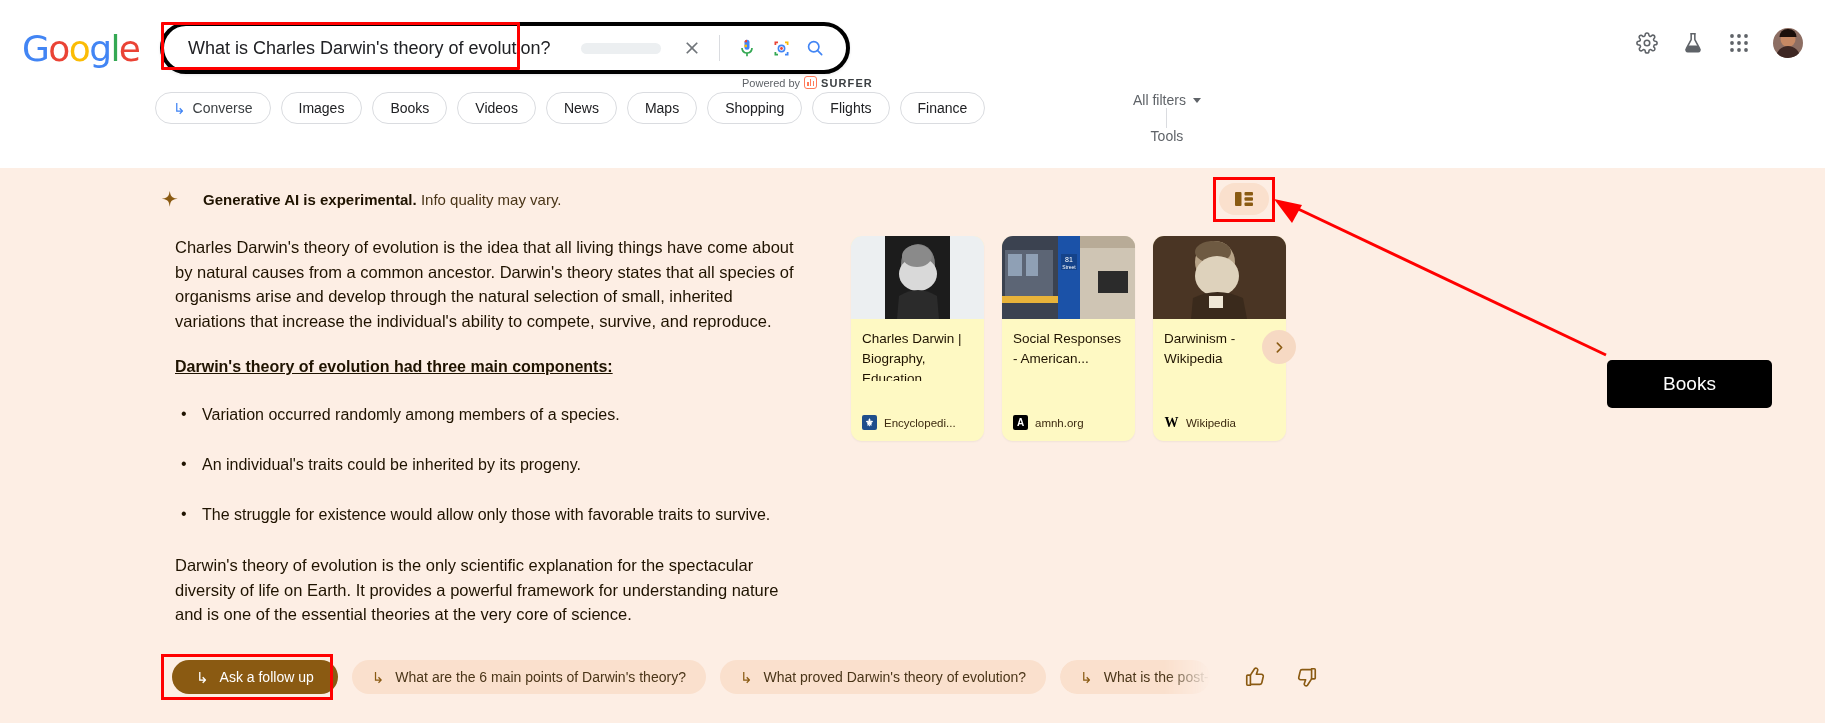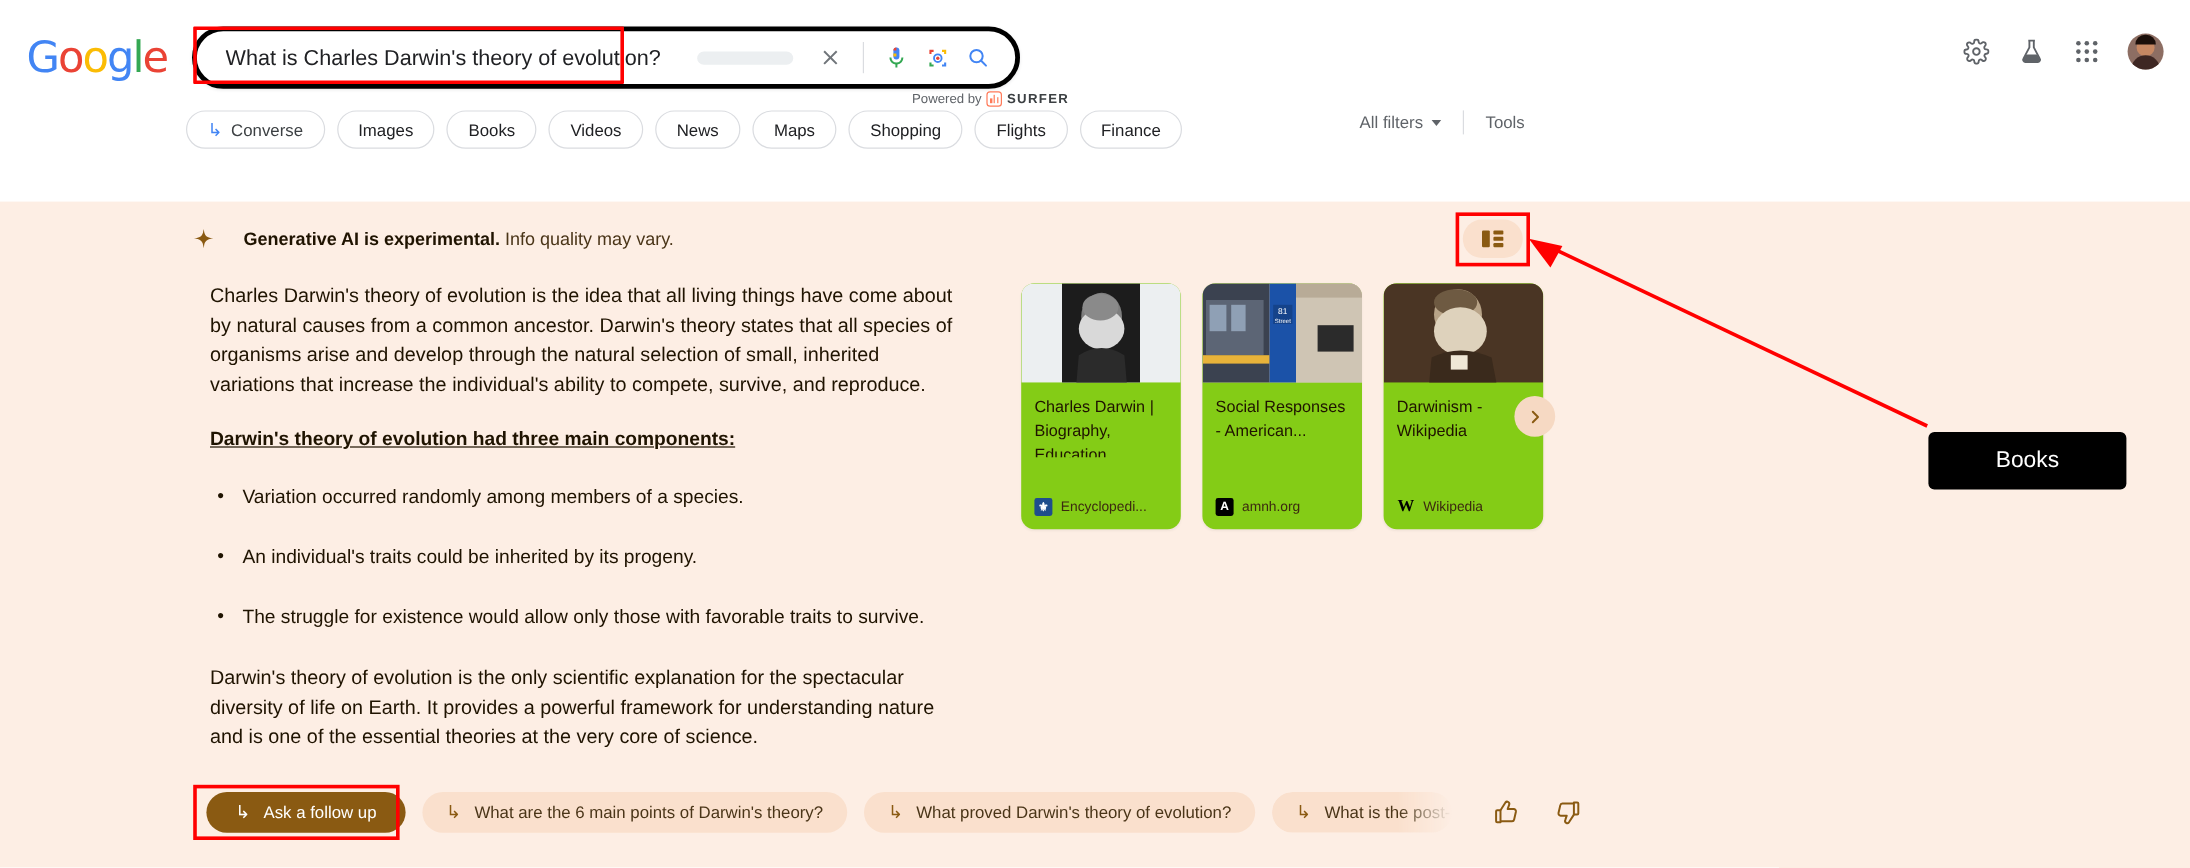--- a/index.html
+++ b/index.html
@@ -27,37 +27,37 @@
                border:3px solid #ff0000; border-radius:1px; pointer-events:none; z-index:6; }
   .search-input { border:0; outline:0; background:transparent; flex:1;
                   font-size:18px; color:#202124; font-family:"Liberation Sans",sans-serif;
                   padding-left:24px; padding-right:4px; }
   .fake-placeholder { width:80px; height:11px; border-radius:6px; background:#eceff1; margin-right:14px; }
   .sb-icon { width:34px; height:34px; display:flex; align-items:center; justify-content:center;
              cursor:pointer; flex:none; }
   .divider-v { width:1px; height:26px; background:#dadce0; margin:0 10px; flex:none; }
   .spacer-r { width:14px; flex:none; }
 
-  .powered { position:absolute; left:720px; top:76px; font-size:11px; color:#5f6368;
+  .powered { position:absolute; left:702px; top:76px; font-size:11px; color:#5f6368;
              display:flex; align-items:center; gap:4px;padding-left:40px; }
   .surfer-mark { width:13px; height:13px; border:1.4px solid #ff7a59; border-radius:3px;
                  display:flex; align-items:flex-end; justify-content:center; gap:1.2px; padding-bottom:2px; }
   .surfer-mark i { display:block; width:1.6px; background:#ff7a59; }
   .surfer-mark i:nth-child(1){height:4px;} .surfer-mark i:nth-child(2){height:7px;} .surfer-mark i:nth-child(3){height:5px;}
   .surfer-word { font-size:11px; font-weight:700; letter-spacing:1.1px; color:#3c4043; }
 
   
   .tabs { position:absolute; left:155px; top:92px; display:flex; gap:10px; align-items:center; }
   .tab { height:32px; padding:0 17px; border:1px solid #dadce0; border-radius:17px;
          display:flex; align-items:center; gap:7px; font-size:14px; color:#202124;
          background:#fff; cursor:pointer; white-space:nowrap; }
   .tab.converse { color:#3c4043; }
   .arrow-glyph { color:#4285F4; font-size:15px; line-height:1; }
 
-  .filters { position:absolute; left:1133px; top:92px; display:flex; align-items:center; gap:0; }
+  .filters { position:absolute; left:1133px; top:92px; display:flex; align-items:center; gap:0;flex-direction:column; }
   .allfilters { font-size:14px; color:#5f6368; display:flex; align-items:center; gap:7px; cursor:pointer; }
   .caret { width:0;height:0;border-left:4.5px solid transparent;border-right:4.5px solid transparent;
            border-top:5px solid #5f6368; }
   .fdiv { width:1px; height:20px; background:#dadce0; margin:0 18px; }
   .tools { font-size:14px; color:#5f6368; cursor:pointer; }
 
   .top-right { position:absolute; right:22px; top:28px; display:flex; align-items:center; gap:22px; }
   .tr-ico { width:24px; height:24px; display:flex; align-items:center; justify-content:center; cursor:pointer; }
   .avatar { width:30px;height:30px;border-radius:50%;overflow:hidden;cursor:pointer;
             background:#8d6e63; position:relative; }
@@ -80,21 +80,21 @@
   .ai-body { position:absolute; left:175px; top:235px; width:625px; color:#1f1300; }
   .ai-body p { font-size:16.5px; line-height:24.5px; margin-bottom:24px; }
   .ai-body p.lead-tight { margin-bottom:22px; }
   .ai-body h3 { font-size:16px; font-weight:700; line-height:24px; margin-bottom:24px;text-decoration:underline; }
   .ai-body ul { list-style:none; margin:0 0 26px 0; padding:0; }
   .ai-body li { font-size:16px; line-height:24px; margin-bottom:26px; padding-left:27px; position:relative; }
   .ai-body li::before { content:"•"; position:absolute; left:6px; top:-1px; font-size:16px; color:#1f1300; }
 
   
   .cards { position:absolute; left:851px; top:236px; display:flex; gap:18px; }
-  .card { width:133px; height:205px; background:#84cc16; border-radius:11px; overflow:hidden;
+  .card { width:133px; height:205px; background:#fef9c3; border-radius:11px; overflow:hidden;
           cursor:pointer; position:relative; box-shadow:0 1px 2px rgba(0,0,0,.05); }
   .card-img { width:133px; height:83px; position:relative; overflow:hidden; }
   .card-title { font-size:13.5px; line-height:20px; color:#1f1300; padding:10px 11px 0 11px;
                 max-height:62px; overflow:hidden; }
   .card-src { position:absolute; left:11px; bottom:11px; display:flex; align-items:center; gap:7px;
               font-size:11.5px; color:#3c2a10; white-space:nowrap; }
   .favi { width:15px;height:15px;border-radius:2px;flex:none;display:flex;align-items:center;
           justify-content:center;font-size:10px;font-weight:700;color:#fff; }
   .favi.eb { background:#1f4e8c; }
   .favi.amnh { background:#000; }

